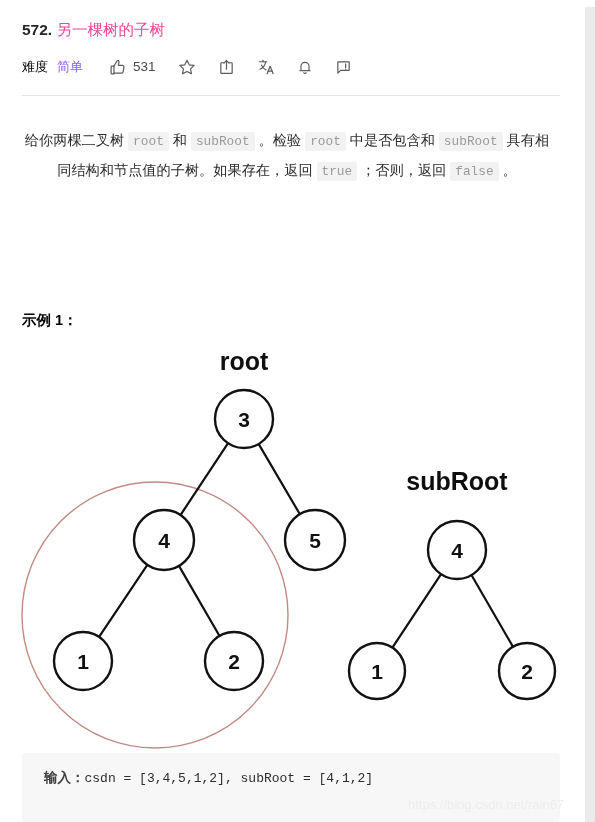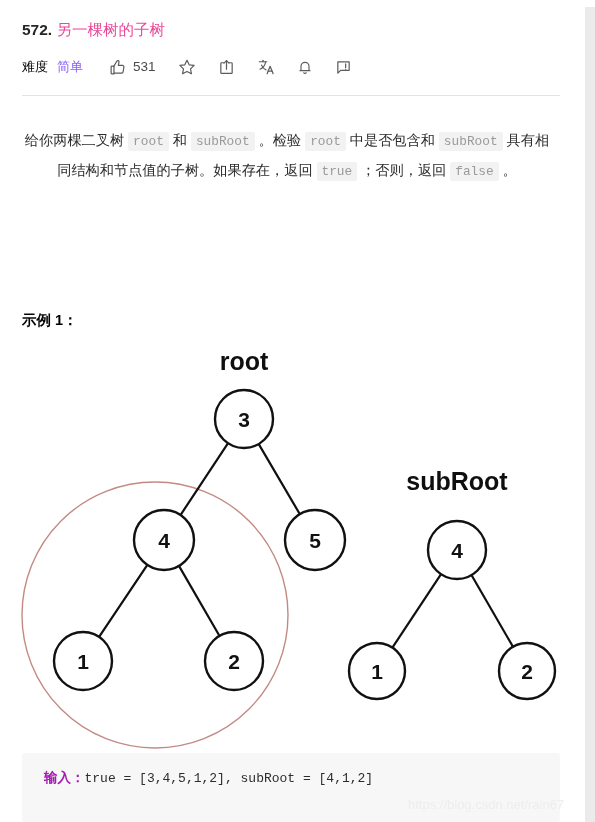--- a/index.html
+++ b/index.html
@@ -143,21 +143,21 @@
     left: 22px;
     font-family: "Liberation Mono", "DejaVu Sans Mono", monospace;
     font-size: 13px;
     color: #2d2d2d;
     white-space: nowrap;
   }
   .io-line .io-key {
     font-family: "Liberation Sans", sans-serif;
     font-weight: bold;
     font-size: 13.5px;
-    color: #a21caf;
+    color: #404040;
   }
   #io-line-1 { top: 16px; }
   #io-line-2 { top: 43px; margin-top: 32px; }
 
   #watermark {
     position: absolute;
     left: 408px; top: 797px;
     font-size: 13px;
     color: #ededed;
     white-space: nowrap;
@@ -274,21 +274,21 @@
         <circle cx="377" cy="331" r="28" fill="#ffffff" stroke="#111111" stroke-width="2.4"></circle>
         <text x="377" y="338.5" text-anchor="middle" font-family="&quot;Liberation Sans&quot;, sans-serif" font-size="21" font-weight="bold" fill="#111111">1</text>
         <circle cx="527" cy="331" r="28" fill="#ffffff" stroke="#111111" stroke-width="2.4"></circle>
         <text x="527" y="338.5" text-anchor="middle" font-family="&quot;Liberation Sans&quot;, sans-serif" font-size="21" font-weight="bold" fill="#111111">2</text>
         <text x="457" y="150" text-anchor="middle" font-family="&quot;Liberation Sans&quot;, sans-serif" font-size="25" font-weight="bold" fill="#0f0f0f">subRoot</text>
       </svg>
   </div>
 
   <div id="io-block">
     <div class="io-line" id="io-line-1">
-      <span class="io-key">输入：</span><span>true = [3,4,5,1,2], subRoot = [4,1,2]</span>
+      <span class="io-key">输入：</span><span>csdn = [3,4,5,1,2], subRoot = [4,1,2]</span>
     </div>
     <div class="io-line" id="io-line-2">
       <span class="io-key">输出：</span><span>true</span>
     </div>
   </div>
 
   <div id="watermark">https://blog.csdn.net/rain67</div>
 </div>
 
 </body></html>

